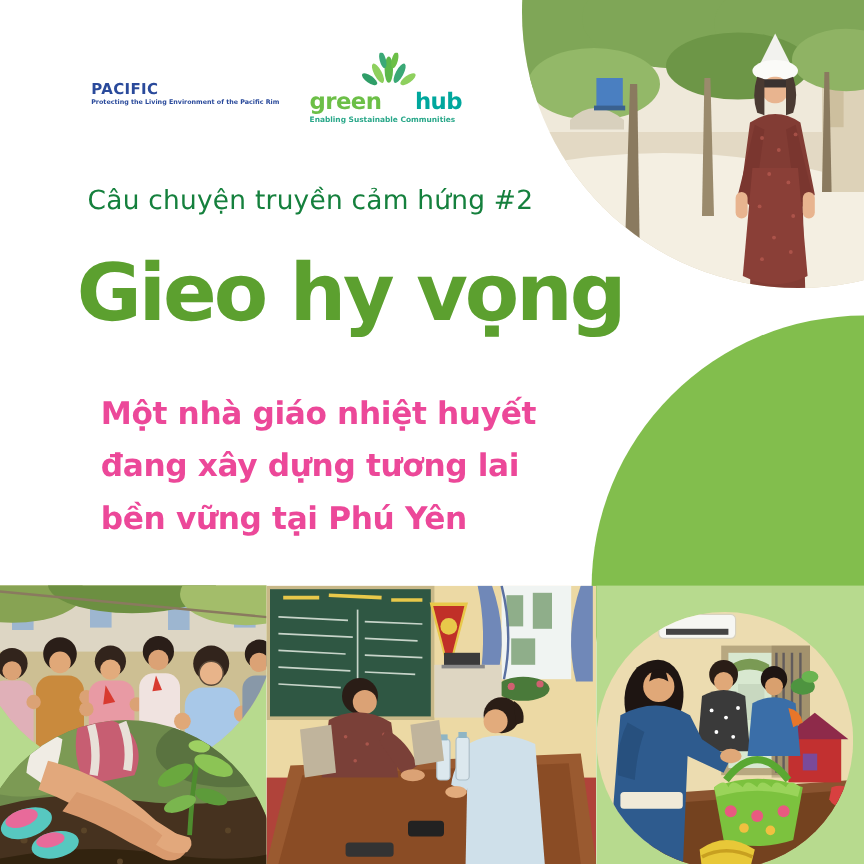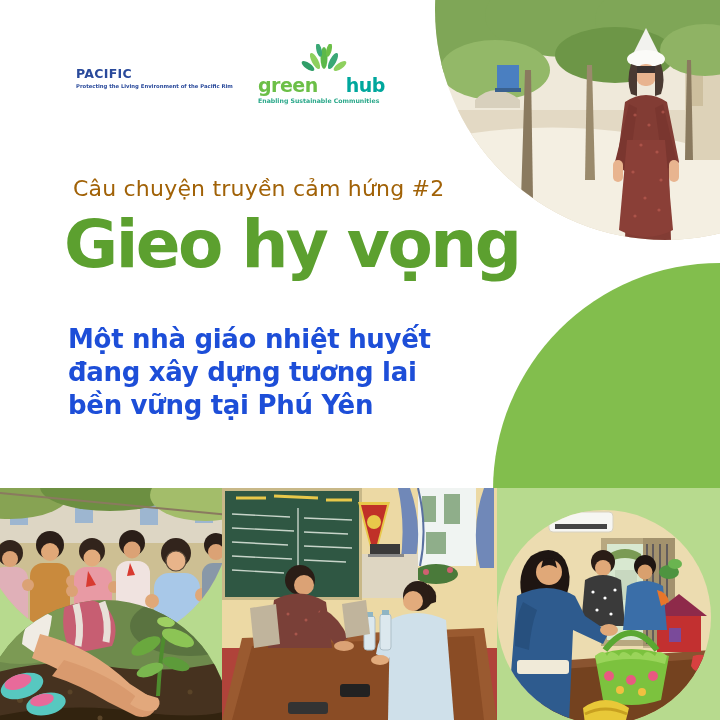--- a/index.html
+++ b/index.html
@@ -13,24 +13,24 @@
   #pe-logo{position:absolute;left:56px;top:46px;width:170px;height:64px;display:flex;gap:20px;}
   #pe-text{display:flex;flex-direction:column;justify-content:center;}
   .pe-line{color:#2a4a9b;font-weight:bold;font-size:12.5px;letter-spacing:.3px;line-height:13.5px;}
   .pe-tag{color:#2a4a9b;font-weight:bold;font-size:5.3px;margin-top:3px;white-space:nowrap;}
   #gh-logo{position:absolute;left:258px;top:44px;width:110px;height:64px;text-align:center;}
   #gh-word{font-size:19px;font-weight:bold;letter-spacing:-0.5px;line-height:19px;margin-top:-2px;}
   #gh-word .g1{color:#6cbf47;margin-top:40px;}
   #gh-word .g2{color:#00a79d;margin-left:28px;}
   .gh-tag{color:#2aa88a;font-weight:bold;font-size:6.2px;margin-top:2px;white-space:nowrap;}
   
-  #story-label{position:absolute;left:73px;top:176px;font-size:22px;color:#a16207;letter-spacing:.2px;}
+  #story-label{position:absolute;left:73px;top:155px;font-size:22px;color:#15803d;letter-spacing:.2px;}
   #headline{position:absolute;left:64px;top:206px;font-size:66px;font-weight:800;color:#5ca02f;letter-spacing:-2.5px;text-align:right;}
-  #subheadline{position:absolute;left:68px;top:323px;font-size:26px;font-weight:bold;color:#1d4ed8;
-               line-height:33px;white-space:pre-line;letter-spacing:-0.3px;}
+  #subheadline{position:absolute;left:84px;top:323px;font-size:26px;font-weight:bold;color:#ec4899;
+               line-height:44px;white-space:pre-line;letter-spacing:-0.3px;}
   
   .circle{border-radius:50%;overflow:hidden;position:absolute;}
   #hero-circle{left:435px;top:-220px;width:460px;height:460px;}
   #green-disc{position:absolute;left:493px;top:263px;width:454px;height:454px;border-radius:50%;background:#82be4d;}
   .panel{position:absolute;top:488px;height:232px;background:#b7da8e;overflow:hidden;}
   #panel-left{left:0;width:222px;}
   #panel-right{left:497px;width:223px;}
   #photo-classroom{position:absolute;left:222px;top:488px;width:275px;height:232px;overflow:hidden;}
   #students-circle{left:-20px;top:-93px;width:250px;height:250px;}
   #planting-circle{left:-20px;top:112px;width:250px;height:250px;}

